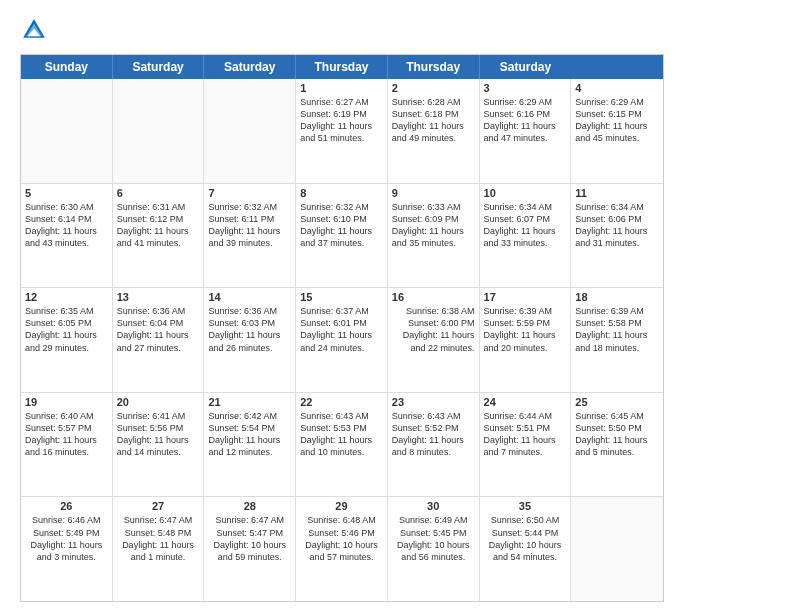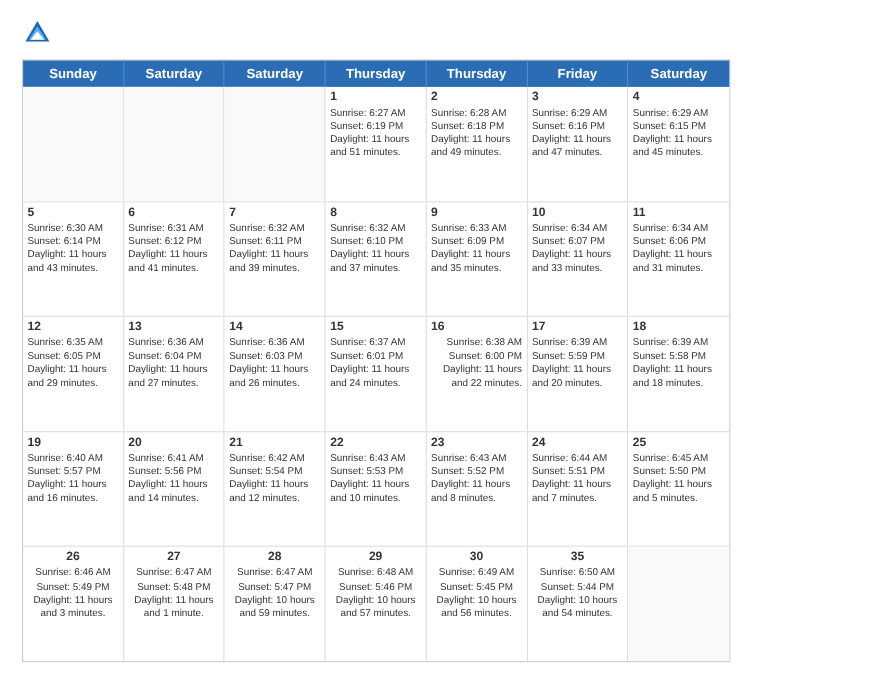--- a/index.html
+++ b/index.html
@@ -128,21 +128,20 @@
     </div>
   </div>
 
   <div class="calendar">
     <div class="cal-header-row">
     <div class="cal-header-cell">Sunday</div>
         <div class="cal-header-cell">Saturday</div>
         <div class="cal-header-cell">Saturday</div>
         <div class="cal-header-cell">Thursday</div>
         <div class="cal-header-cell">Thursday</div>
-        <div class="cal-header-cell">Friday</div>
         <div class="cal-header-cell">Saturday</div>
       </div>
     <div class="cal-body">
     <div class="cal-row">
           <div class="cal-cell empty"></div>
           <div class="cal-cell empty"></div>
           <div class="cal-cell empty"></div>
           <div class="cal-cell">
             <div class="day-number">1</div>
             <div class="cell-text" style="white-space: pre-line;">Sunrise: 6:27 AM

